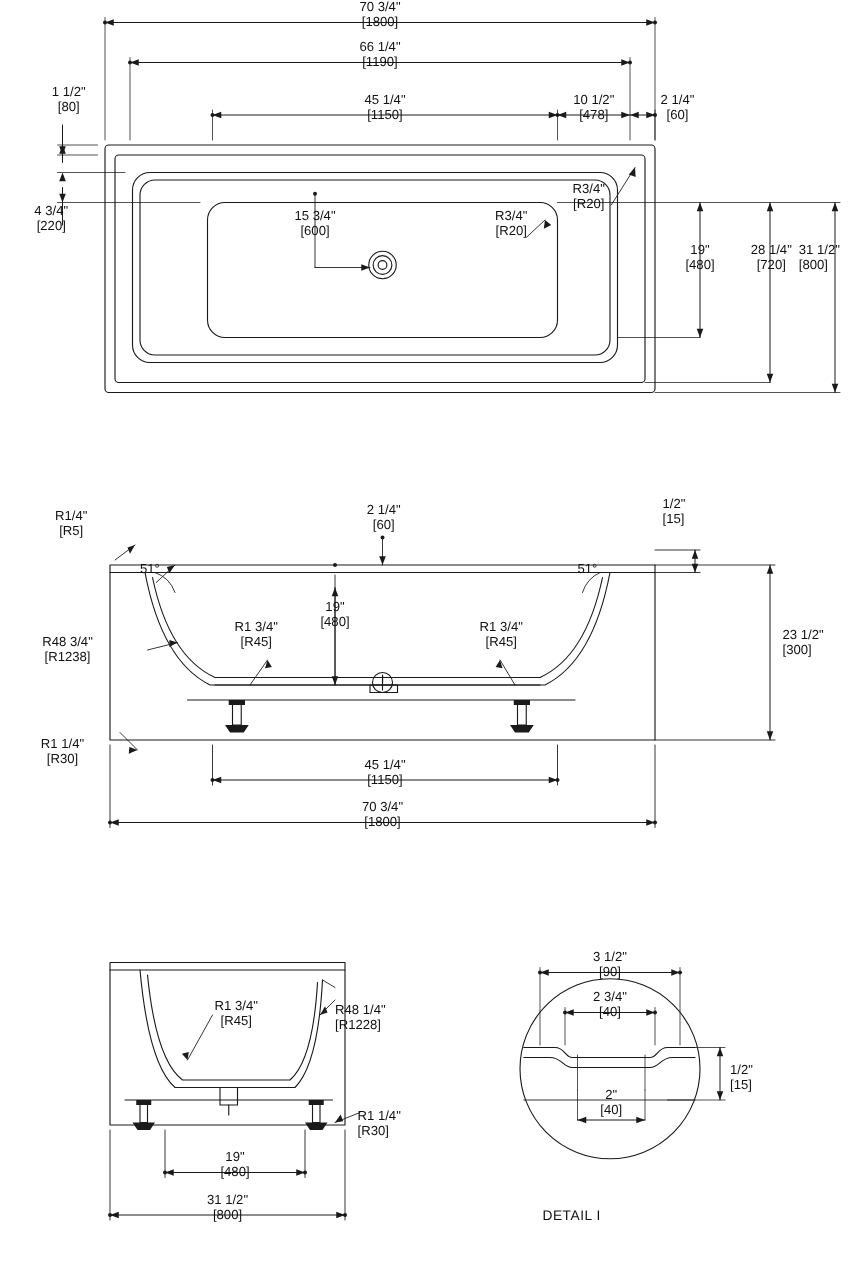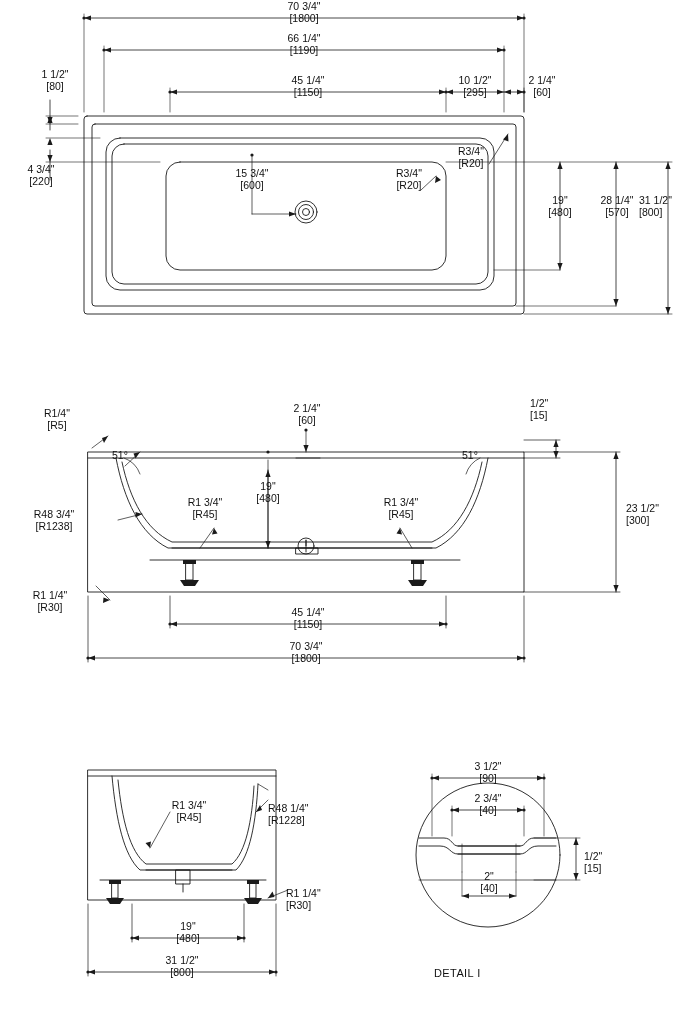--- a/index.html
+++ b/index.html
@@ -297,21 +297,21 @@
   <div class="dimtxt" style="left:254px;top:33px;width:100px;">
     <span>66 1/4"</span><br>
     <span>[1190]</span>
   </div>
   <div class="dimtxt" style="left:258px;top:75px;width:100px;">
     <span>45 1/4"</span><br>
     <span>[1150]</span>
   </div>
   <div class="dimtxt" style="left:430px;top:75px;width:90px;">
     <span>10 1/2"</span><br>
-    <span>[295]</span>
+    <span>[478]</span>
   </div>
   <div class="dimtxt" style="left:512px;top:75px;width:60px;">
     <span>2 1/4"</span><br>
     <span>[60]</span>
   </div>
   <div class="dimtxt" style="left:24px;top:69px;width:62px;">
     <span>1 1/2"</span><br>
     <span>[80]</span>
   </div>
   <div class="dimtxt" style="left:10px;top:164px;width:62px;">
@@ -329,21 +329,21 @@
   <div class="dimtxt" style="left:440px;top:146px;width:62px;">
     <span>R3/4"</span><br>
     <span>[R20]</span>
   </div>
   <div class="dimtxt" style="left:531px;top:195px;width:58px;">
     <span>19"</span><br>
     <span>[480]</span>
   </div>
   <div class="dimtxt" style="left:586px;top:195px;width:62px;">
     <span>28 1/4"</span><br>
-    <span>[570]</span>
+    <span>[720]</span>
   </div>
   <div class="dimtxt" style="left:639px;top:195px;width:50px;text-align:left;">
     <span>31 1/2"</span><br>
     <span>[800]</span>
   </div>
 
   <div class="dimtxt" style="left:26px;top:408px;width:62px;">
     <span>R1/4"</span><br>
     <span>[R5]</span>
   </div>

